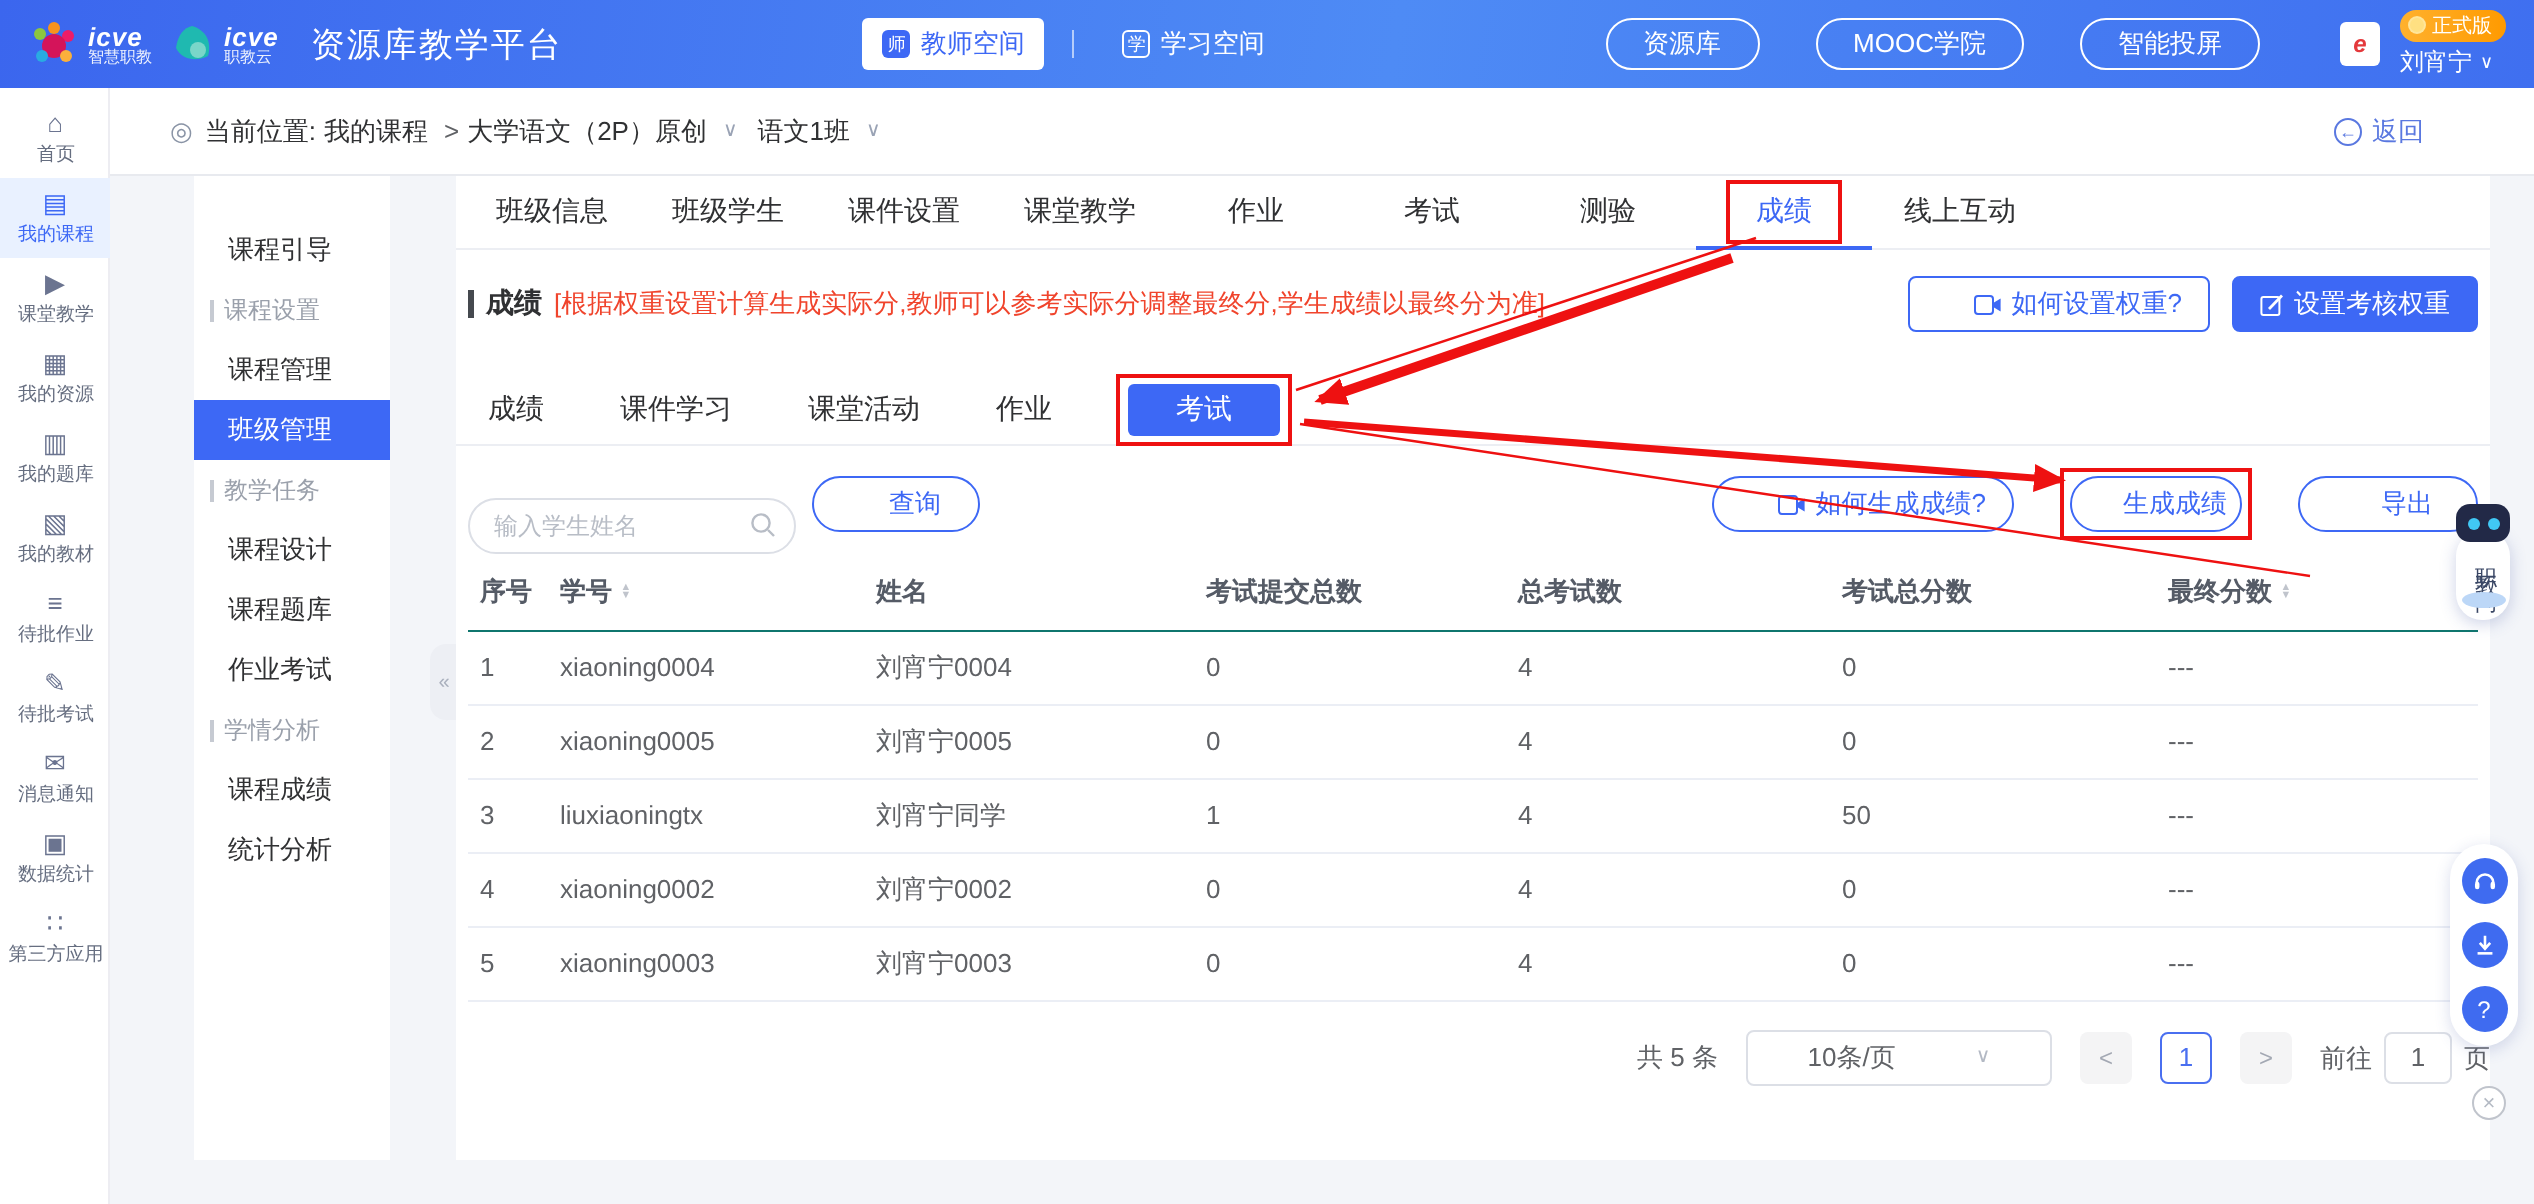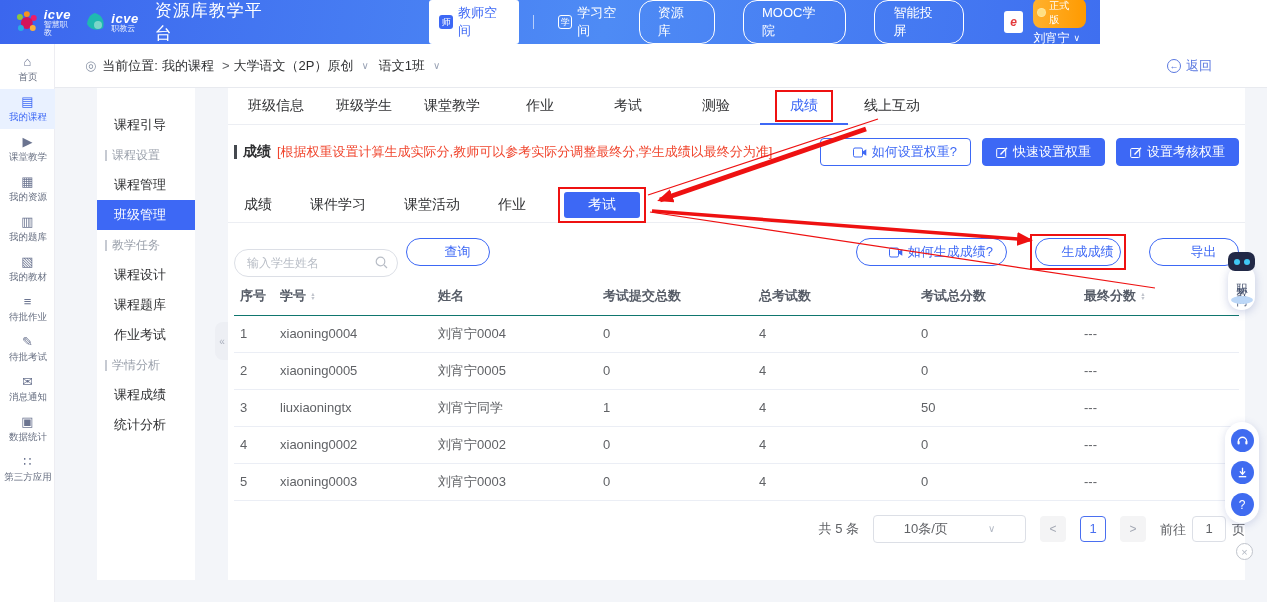--- a/index.html
+++ b/index.html
@@ -1,21 +1,21 @@
 <!DOCTYPE html>
 <html><head>
 <meta charset="utf-8">
 <style>
   * { margin:0; padding:0; box-sizing:border-box; }
   html,body { width:1267px; height:602px; overflow:hidden;
     font-family:"Liberation Sans","DejaVu Sans",sans-serif; background:#fff; }
   .page { position:relative; width:1267px; height:602px; }
 
   
-  .topbar { position:absolute; left:0; top:0; width:1100px; height:44px;
+  .topbar { position:absolute; left:0; top:0; width:1267px; height:44px;
     background:linear-gradient(100deg,#3b66ee 0%,#4e8bf5 55%,#3f6ff0 100%);
     display:flex; align-items:center; color:#fff; padding:0 14px; }
   .brand { display:flex; align-items:center; gap:8px; }
   .logo-mark { display:flex; align-items:center; gap:4px; }
   .logo-txt { line-height:1; }
   .logo-txt .en { font-weight:bold; font-size:13px; font-style:italic; letter-spacing:.5px; display:block;}
   .logo-txt .cn { font-size:8px; display:block; opacity:.9;}
   .platform-title { font-size:17px; margin-left:8px; letter-spacing:1px; }
   .top-nav { display:flex; align-items:center; gap:14px; margin-left:150px; font-size:13px; }
   .nav-item { display:flex; align-items:center; gap:5px; padding:4px 10px; border-radius:3px; cursor:pointer;}
@@ -288,45 +288,39 @@
       <div class="cm-item">课程成绩</div>
       <div class="cm-item">统计分析</div>
     </aside>
     <div class="collapse-tab">«</div>
 
     <main class="main-panel">
 
       <div class="tabs-row">
         <span class="tab">班级信息</span>
         <span class="tab">班级学生</span>
+        <span class="tab">课件设置</span>
         <span class="tab">课堂教学</span>
         <span class="tab">作业</span>
         <span class="tab">考试</span>
         <span class="tab">测验</span>
         <span class="tab active annotated">成绩</span>
         <span class="tab">线上互动</span>
       </div>
 
       <div class="notice-row">
         <span class="notice-title">成绩</span>
         <span class="notice-text">[根据权重设置计算生成实际分,教师可以参考实际分调整最终分,学生成绩以最终分为准]</span>
         <div class="weight-btns">
           <button class="btn outline">
             <svg class="cam-ic" width="14" height="11" viewBox="0 0 14 11">
               <rect x="0.5" y="1" width="9" height="9" rx="1.5" fill="none" stroke="#3d68f5"></rect>
               <path d="M10 4.2 L13.3 2.2 V8.8 L10 6.8 Z" fill="#3d68f5"></path>
             </svg>
             <span>如何设置权重?</span>
-          </button>
-          <button class="btn solid">
-            <svg class="edit-ic" width="12" height="12" viewBox="0 0 12 12">
-              <rect x="0.7" y="2.5" width="9" height="9" rx="1" fill="none" stroke="#fff"></rect>
-              <path d="M4 8 L10.5 1.2 L11.5 2.2 L5 9 Z" fill="#fff"></path>
-            </svg>
-            <span>快速设置权重</span>
           </button>
           <button class="btn solid">
             <svg class="edit-ic" width="12" height="12" viewBox="0 0 12 12">
               <rect x="0.7" y="2.5" width="9" height="9" rx="1" fill="none" stroke="#fff"></rect>
               <path d="M4 8 L10.5 1.2 L11.5 2.2 L5 9 Z" fill="#fff"></path>
             </svg>
             <span>设置考核权重</span>
           </button>
         </div>
       </div>

